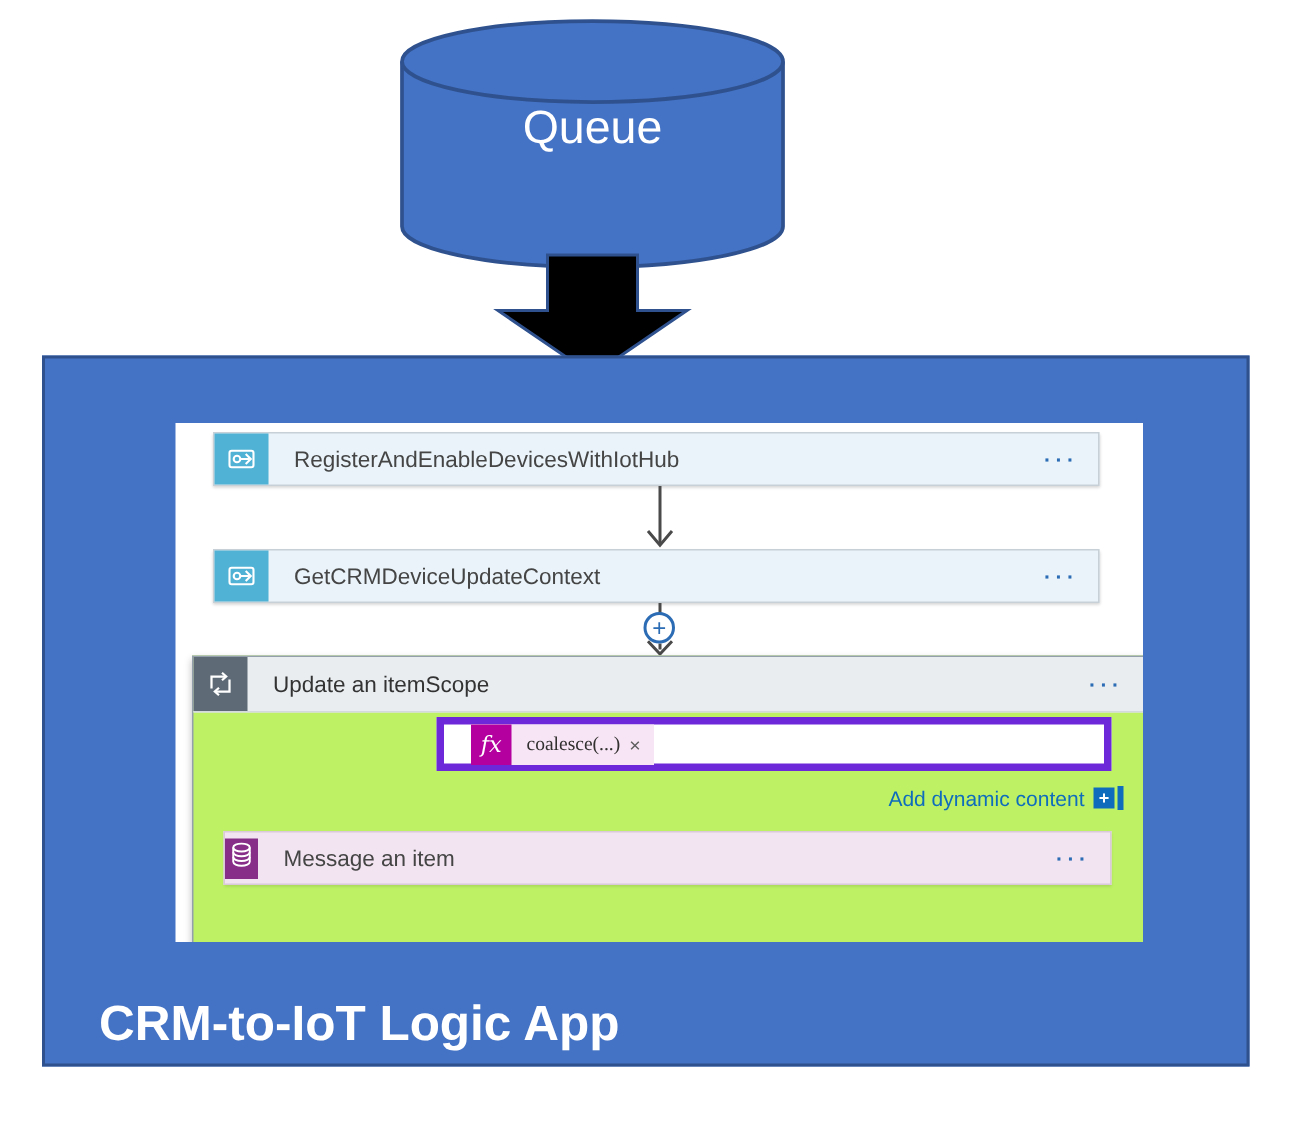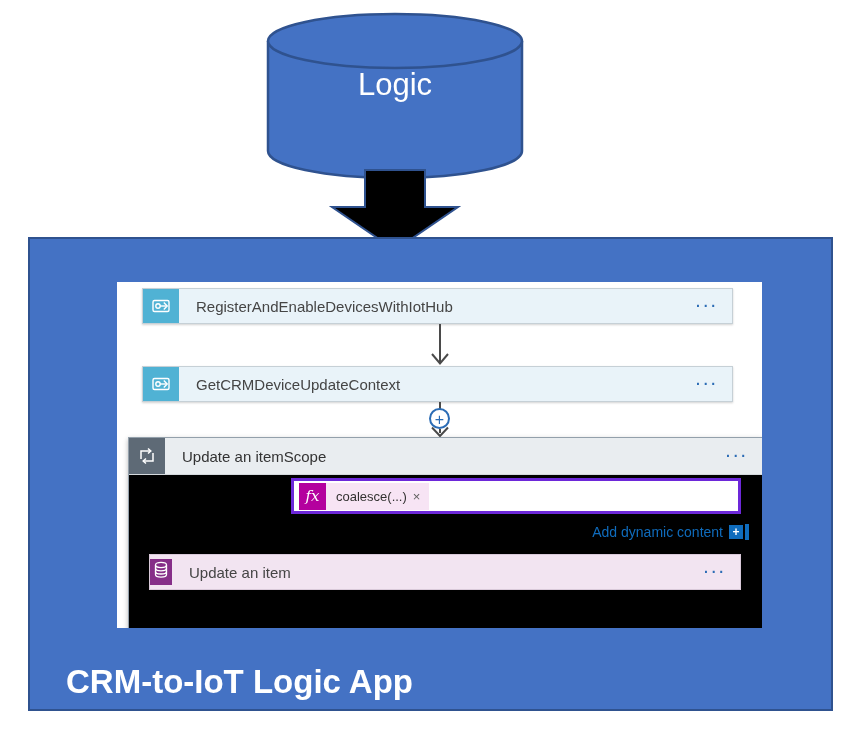--- a/index.html
+++ b/index.html
@@ -47,62 +47,62 @@
 
   
   .conn{position:absolute;}
   .plus-circle{position:absolute;left:312px;top:126px;width:21px;height:21px;
                border:2px solid #2B6CB5;border-radius:50%;background:#ffffff;
                color:#2B6CB5;font-size:16px;line-height:19px;text-align:center;
                box-sizing:border-box;cursor:pointer;}
 
   
   .scope{position:absolute;left:11px;top:155px;width:635px;height:230px;
-         background:#000000;border:1px solid #93A0AB;box-sizing:border-box;
+         background:#bef264;border:1px solid #93A0AB;box-sizing:border-box;
          box-shadow:0 2px 5px rgba(0,0,0,0.28);}
   .scope-header{height:36px;display:flex;align-items:center;background:#E9EDF0;
                 border-bottom:1px solid #D4D9DD;cursor:pointer;}
   .scope-header .row-icon{width:36px;height:36px;flex:0 0 36px;display:flex;
                 align-items:center;justify-content:center;background:#5E6A76;}
   .scope-title{margin-left:17px;font-size:15px;color:#333333;}
 
   .field-label{position:absolute;left:14px;top:44px;width:160px;font-size:13px;
                color:#5f5f5f;line-height:18px;}
   .req{color:#D13438;margin-right:1px;}
 
   .field-input{position:absolute;left:162px;top:40px;width:450px;height:36px;
-               background:#ffffff;border:3px solid #6d28d9;box-sizing:border-box;
-               display:flex;align-items:center;padding-left:5px;cursor:text;text-align:right;}
+               background:#ffffff;border:5px solid #6d28d9;box-sizing:border-box;
+               display:flex;align-items:center;padding-left:18px;cursor:text;text-align:right;}
   .token{display:inline-flex;align-items:center;height:27px;background:#F7E4F4;
          cursor:pointer;}
   .fx-badge{width:27px;height:27px;background:#B4009E;color:#ffffff;
             font-family:"DejaVu Serif",serif;font-style:italic;font-size:15px;
             display:flex;align-items:center;justify-content:center;}
-  .token-text{font-size:13px;color:#323130;padding:0 6px 0 10px;}
+  .token-text{font-size:13px;color:#323130;padding:0 6px 0 10px;font-family:Liberation Serif, serif;}
   .token-remove{font-size:13px;color:#5f5f5f;padding-right:9px;cursor:pointer;}
 
   .adc{position:absolute;right:13px;top:86px;display:flex;align-items:flex-end;
        cursor:pointer;}
   .adc-label{color:#0F6CBD;font-size:14px;}
   .adc-icon{display:inline-flex;align-items:center;margin-left:6px;}
   .adc-plus{width:14px;height:14px;background:#0F6CBD;color:#ffffff;font-size:12px;
             font-weight:700;line-height:14px;text-align:center;}
   .adc-bar{width:4px;height:16px;background:#0F6CBD;margin-left:2px;}
 </style>
 </head>
 <body>
 
 <div class="stage">
 
   <svg class="cyl-svg" width="280" height="190" viewBox="0 0 280 190">
     <path d="M 13 33 L 13 143 A 127 27 0 0 0 267 143 L 267 33" fill="#4472C4" stroke="#2F528F" stroke-width="2.5"></path>
     <ellipse cx="140" cy="33" rx="127" ry="27" fill="#4472C4" stroke="#2F528F" stroke-width="2.5"></ellipse>
   </svg>
   <div class="queue-label">
-    <div>Logic</div>
+    <div>Queue</div>
   </div>
 
   <svg class="down-arrow-svg" width="140" height="88" viewBox="0 0 140 88">
     <polygon points="40,4 100,4 100,41 133,41 70,84 7,41 40,41" fill="#000000" stroke="#2F528F" stroke-width="2"></polygon>
   </svg>
 
   <div class="logic-box">
 
     <div class="canvas">
 
@@ -181,21 +181,21 @@
 
         <div class="action-row">
           <span class="row-icon icon-purple">
             <svg width="22" height="22" viewBox="0 0 22 22">
               <ellipse cx="11" cy="6" rx="5.5" ry="2.6" fill="none" stroke="#ffffff" stroke-width="1.3"></ellipse>
               <path d="M 5.5 6 L 5.5 15.5 A 5.5 2.6 0 0 0 16.5 15.5 L 16.5 6" fill="none" stroke="#ffffff" stroke-width="1.3"></path>
               <path d="M 5.5 9.2 A 5.5 2.6 0 0 0 16.5 9.2" fill="none" stroke="#ffffff" stroke-width="1.3"></path>
               <path d="M 5.5 12.4 A 5.5 2.6 0 0 0 16.5 12.4" fill="none" stroke="#ffffff" stroke-width="1.3"></path>
             </svg>
           </span>
-          <span class="row-label">Update an item</span>
+          <span class="row-label">Message an item</span>
           <span class="row-spacer"></span>
           <span class="row-menu">···</span>
         </div>
 
       </div>
 
     </div>
 
     <div class="logic-title">CRM-to-IoT Logic App</div>
   </div>

